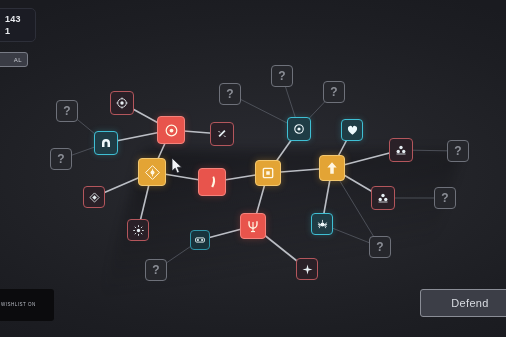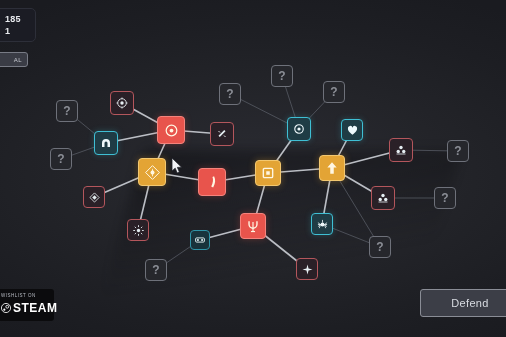--- a/index.html
+++ b/index.html
@@ -368,40 +368,30 @@
             <path d="M7.8 12 L2 8 M7.8 12 L2 12 M7.8 12 L2.5 16.5 M7.8 12 L5 20 M16.2 12 L22 8 M16.2 12 L22 12 M16.2 12 L21.5 16.5 M16.2 12 L19 20 M12 7.8 L12 2" stroke="currentColor" stroke-width="1.7" fill="none"></path>
           </svg>
         </span>
       </div>
       <div class="node v-locked" style="left: 369px; top: 236px; width: 22px; height: 22px;">
         <span class="qmark">?</span>
       </div>
     </div>
 
   <div id="hud-panel">
-    <div class="hud-row">185</div>
+    <div class="hud-row">143</div>
     <div class="hud-row">1</div>
   </div>
 
   <div id="hud-minibutton">
     <span>AL</span>
   </div>
 
   <div id="steam-badge">
     <div id="steam-tagline">WISHLIST ON</div>
-    <div id="steam-wordmark">
-      <span>
-        <svg width="10" height="10" viewBox="0 0 24 24">
-          <circle cx="12" cy="12" r="11" fill="none" stroke="#ffffff" stroke-width="2"></circle>
-          <circle cx="15" cy="9" r="3.4" fill="none" stroke="#ffffff" stroke-width="2"></circle>
-          <circle cx="8" cy="16" r="2.6" fill="#ffffff"></circle>
-        </svg>
-      </span>
-      <span class="txt">STEAM</span>
-    </div>
   </div>
 
   <div id="defend-button">
     <span>Defend</span>
   </div>
 
   <div id="cursor" style="left: 171px; top: 158px;">
     <svg width="12" height="16" viewBox="0 0 12 16">
       <path d="M1 0 L1 13 L4.2 10.2 L6.2 15 L8.4 14 L6.4 9.4 L10.6 9.2 Z" fill="#f2f3f6" stroke="#20222a" stroke-width="0.8"></path>
     </svg>

